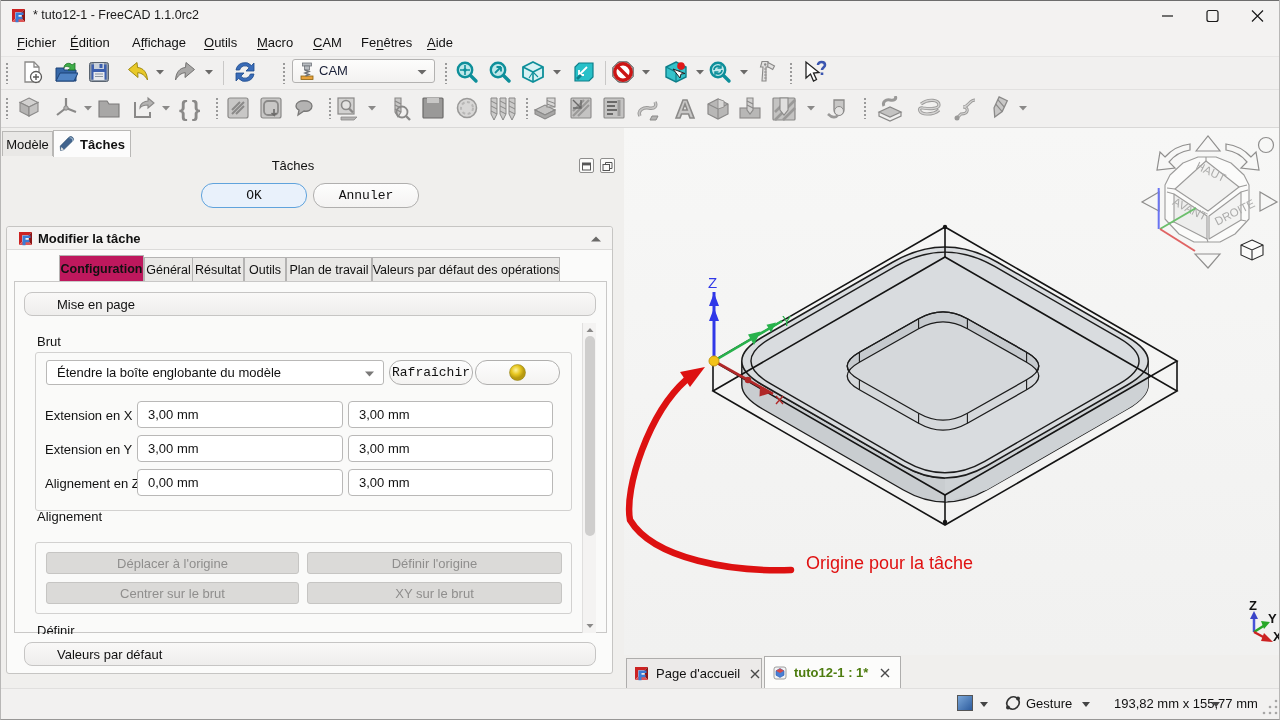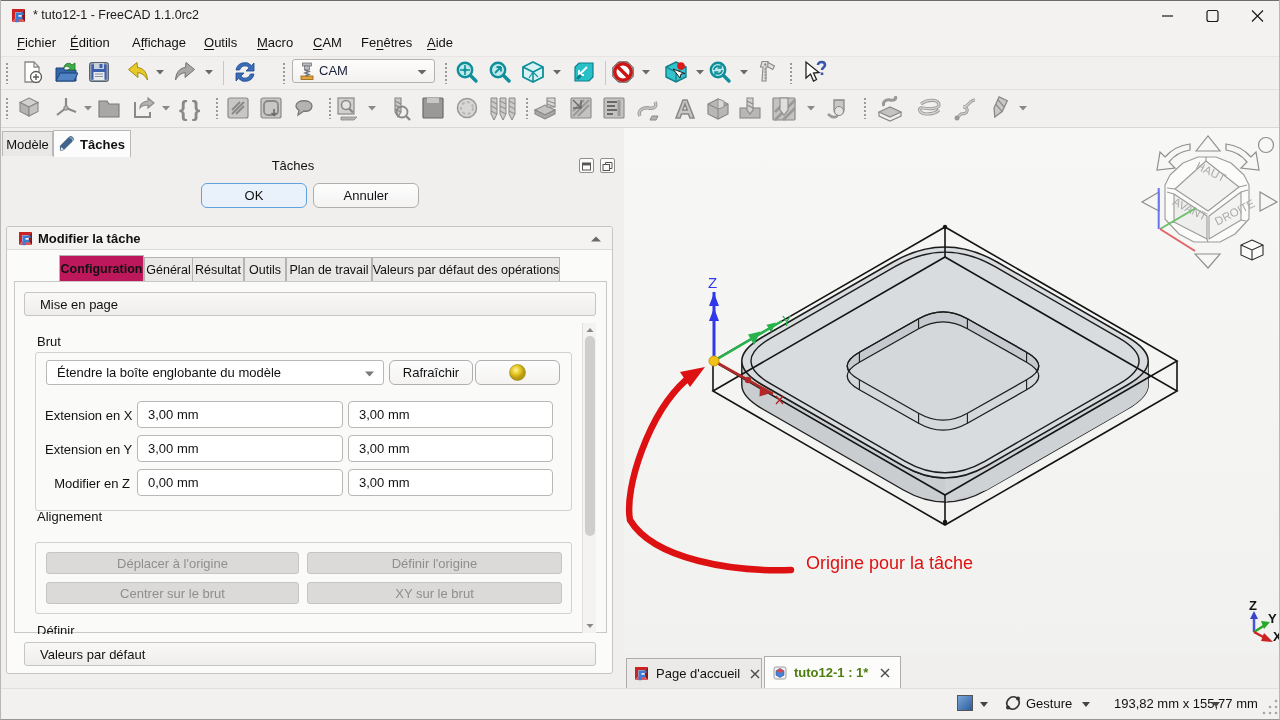--- a/index.html
+++ b/index.html
@@ -17,28 +17,28 @@
 
 #toolbar1 { left:0; top:56px; width:1280px; height:33px; background:#f1f0ef; border-top:1px solid #e6e5e4;}
 #toolbar2 { left:0; top:89px; width:1280px; height:39px; background:#f1f0ef; border-top:1px solid #e2e1e0; border-bottom:1px solid #d9d8d7;}
 .grip { width:5px; height:22px; background-image:radial-gradient(circle, #9a9a9a 1px, transparent 1.2px); background-size:4px 4px; }
 .tsep { width:1px; background:#c9c8c7; }
 
 #panel { left:0; top:128px; width:623px; height:560px; background:#f0efed; }
 .ptab { position:absolute; top:3px; height:25px; font-size:13px; color:#111; background:#e9e8e6; border:1px solid #b9b8b6; border-bottom:none; display:flex; align-items:center; justify-content:center; }
 #tab-taches { background:#fcfcfc; font-weight:bold; top:2px; height:27px; z-index:2; }
 .smallbtn { width:15px; height:15px; border:1px solid #8f8e8d; border-radius:2px; background:#fbfbfa; }
-button.qbtn { font-family:Liberation Sans, sans-serif; font-size:13px; color:#111; background:linear-gradient(#fdfdfd,#f4f3f2); border:1px solid #b0afae; border-radius:6px; }
+button.qbtn { font-family:Liberation Mono, monospace; font-size:13px; color:#111; background:linear-gradient(#fdfdfd,#f4f3f2); border:1px solid #b0afae; border-radius:12px; }
 #btn-ok { background:#e9f1fb; border:1px solid #60a3dc; }
 
 #mbox { left:5px; top:98px; width:607px; height:448px; border:1px solid #c6c5c3; border-radius:3px; background:#fbfbfa; }
 #mbox-header { left:0; top:0; width:605px; height:23px; background:#f4f3f2; border-bottom:1px solid #dcdbda; border-radius:3px 3px 0 0; }
 .ftab { position:absolute; height:24px; font-size:12.5px; white-space:nowrap; color:#111; background:#e9e8e6; border:1px solid #b4b3b2; border-bottom:none; display:flex; align-items:center; justify-content:center; }
 .groupbox { border:1px solid #d2d1d0; border-radius:3px; }
-.hdrbar { height:24px; background:linear-gradient(#f9f8f7,#eeedec); border:1px solid #c6c5c4; border-radius:3px; font-size:13px; color:#111; display:flex; align-items:center; padding-left:15px; }
+.hdrbar { height:24px; background:linear-gradient(#f9f8f7,#eeedec); border:1px solid #c6c5c4; border-radius:8px; font-size:13px; color:#111; display:flex; align-items:center; padding-left:32px; }
 .inp { background:#fff; border:1px solid #b9b8b7; border-radius:4px; font-size:13px; color:#111; display:flex; align-items:center; padding-left:10px; }
 .dbtn { background:#dbdad8; border:1px solid #c6c5c3; border-radius:3px; color:#8f8e8d; font-size:13px; display:flex; align-items:center; justify-content:center; }
 .lbl { font-size:13px; color:#111; white-space:nowrap; }
 
 #viewport { left:623px; top:128px; width:657px; height:527px; background:linear-gradient(#f7f7f6,#f1f1f0); }
 
 #doctabs { left:623px; top:655px; width:657px; height:33px; background:#f0efed; }
 
 #statusbar { left:0; top:688px; width:1280px; height:32px; background:#f2f1f0; border-top:1px solid #e0dfde; }
 </style>
@@ -421,21 +421,21 @@
         </defs>
         <circle cx="8.5" cy="8.5" r="8" fill="url(#ball)" stroke="#8a7a10" stroke-width="0.5"></circle>
       </svg>
 
     <div class="abs lbl" style="left:38px;top:181px;width:85px;text-align:right">Extension en X</div>
     <div class="abs inp" style="left:130px;top:174px;width:206px;height:27px">3,00 mm</div>
     <div class="abs inp" style="left:341px;top:174px;width:205px;height:27px">3,00 mm</div>
     <div class="abs lbl" style="left:38px;top:215px;width:85px;text-align:right">Extension en Y</div>
     <div class="abs inp" style="left:130px;top:208px;width:206px;height:27px">3,00 mm</div>
     <div class="abs inp" style="left:341px;top:208px;width:205px;height:27px">3,00 mm</div>
-    <div class="abs lbl" style="left:38px;top:249px;width:85px;text-align:right">Modifier en Z</div>
+    <div class="abs lbl" style="left:38px;top:249px;width:85px;text-align:right">Alignement en Z</div>
     <div class="abs inp" style="left:130px;top:242px;width:206px;height:27px">0,00 mm</div>
     <div class="abs inp" style="left:341px;top:242px;width:205px;height:27px">3,00 mm</div>
 
     <div class="abs lbl" style="left:30px;top:282px">Alignement</div>
     <div class="abs groupbox" style="left:28px;top:315px;width:537px;height:72px"></div>
     <div class="abs dbtn" style="left:39px;top:325px;width:253px;height:22px">Déplacer à l'origine</div>
     <div class="abs dbtn" style="left:300px;top:325px;width:255px;height:22px">Définir l'origine</div>
     <div class="abs dbtn" style="left:39px;top:355px;width:253px;height:22px">Centrer sur le brut</div>
     <div class="abs dbtn" style="left:300px;top:355px;width:255px;height:22px">XY sur le brut</div>
 

